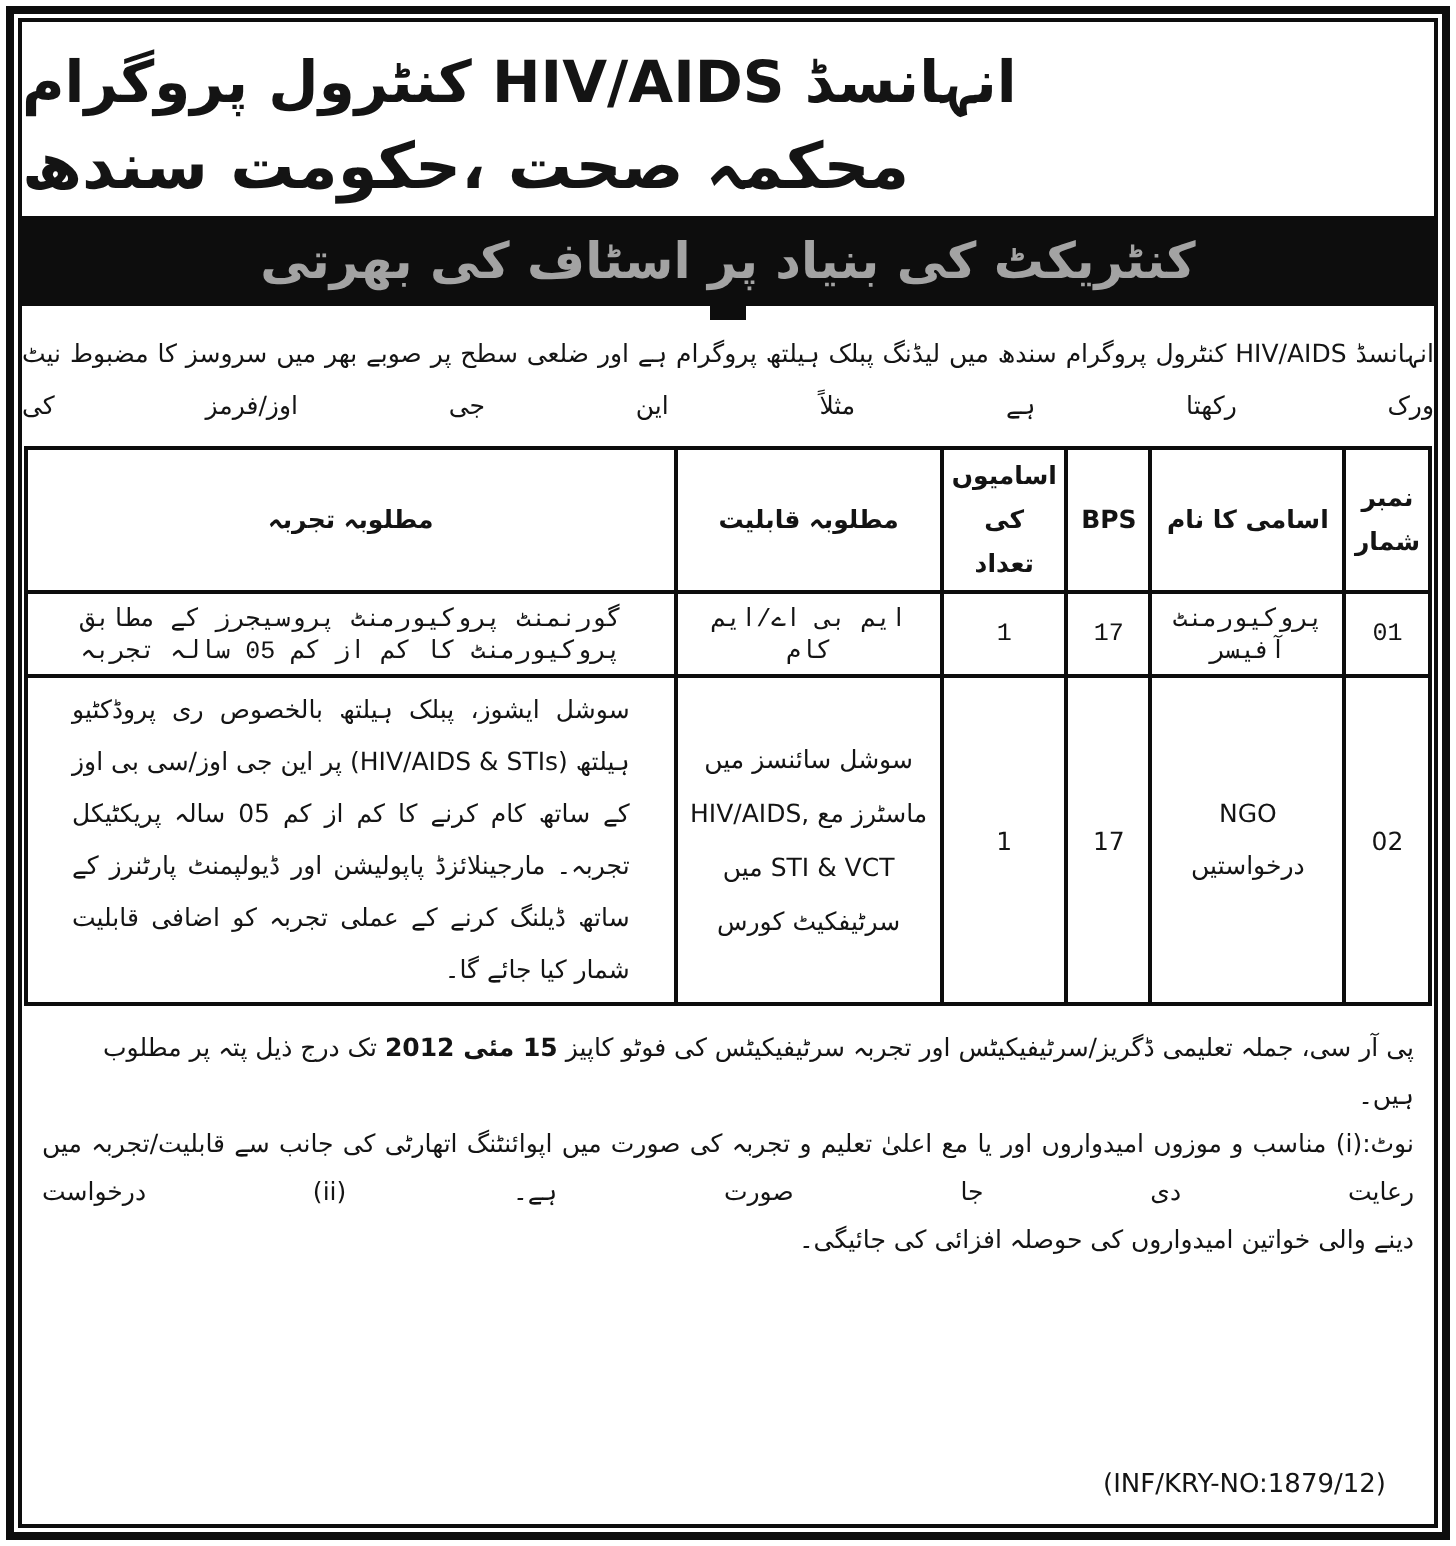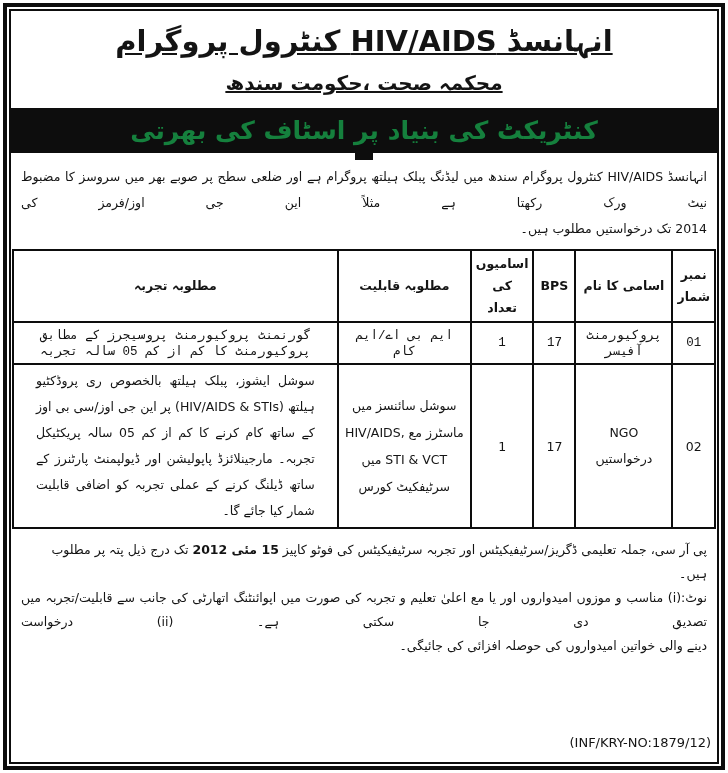--- a/index.html
+++ b/index.html
@@ -3,64 +3,63 @@
 <meta charset="utf-8">
 <style>
   html,body{margin:0;padding:0;}
   body{
     width:728px;height:773px;position:relative;background:#ffffff;
     font-family:"DejaVu Sans",sans-serif;color:#141414;direction:rtl;overflow:hidden;
   }
   .ad-frame{position:absolute;top:3px;left:3px;right:3px;bottom:3px;border:4px solid #0d0d0d;}
   .ad-inner{position:absolute;top:2px;left:2px;right:2px;bottom:2px;border:2px solid #0d0d0d;overflow:hidden;}
 
-  .hdr{text-align:center;padding-top:8px;text-decoration:underline;}
+  .hdr{text-align:left;padding-top:8px;}
   .t1{font-size:29px;font-weight:bold;line-height:44px;}
-  .t2{font-size:20px;font-weight:bold;line-height:40px;}
+  .t2{font-size:32px;font-weight:bold;line-height:40px;}
 
-  .banner{background:#0d0d0d;color:#15803d;text-align:center;font-weight:bold;
+  .banner{background:#0d0d0d;color:#a3a3a3;text-align:center;font-weight:bold;
           font-size:25px;height:45px;line-height:45px;margin-top:5px;letter-spacing:1px;}
   .notch{width:18px;height:7px;background:#0d0d0d;margin:0 auto;}
 
-  .intro{padding:4px 10px 0;font-size:12.5px;}
+  .intro{padding:4px 0 0;font-size:12.5px;}
   .pline{line-height:26px;overflow:hidden;}
   .j{text-align:justify;text-align-last:justify;}
   .r{text-align:right;}
 
   table{width:calc(100% - 2px);border-collapse:collapse;margin:7px auto 0;font-size:12.5px;}
   th,td{border:2px solid #0d0d0d;text-align:center;vertical-align:middle;padding:2px 4px;}
   th{font-weight:bold;height:52px;line-height:22px;}
   tr.row1 td{height:36px;font-family:Liberation Mono, monospace;}
   td.exp-long{text-align:justify;line-height:26px;padding:3px 22px;}
   td.qual-multi{line-height:27px;padding:3px 6px;border-radius:23px;}
   td.post-cell{line-height:26px;}
 
   .instr{padding:9px 10px 0;font-size:12.5px;}
   .iline{line-height:24px;overflow:hidden;}
   .bld{font-weight:bold;}
   .ltr{direction:ltr;unicode-bidi:isolate;}
-  .ref{position:absolute;right:6px;bottom:12px;font-size:13px;}
+  .ref{position:absolute;right:24px;bottom:12px;font-size:13px;}
 </style>
 </head>
 <body>
 
 <div class="ad-frame">
   <div class="ad-inner">
 
     <div class="hdr">
       <div class="t1">انہانسڈ HIV/AIDS کنٹرول پروگرام</div>
       <div class="t2">محکمہ صحت ،حکومت سندھ</div>
     </div>
 
     <div class="banner">کنٹریکٹ کی بنیاد پر اسٹاف کی بھرتی</div>
     <div class="notch"></div>
 
     <div class="intro">
       <div class="pline j">انہانسڈ HIV/AIDS کنٹرول پروگرام سندھ میں لیڈنگ پبلک ہیلتھ پروگرام ہے اور ضلعی سطح پر صوبے بھر میں سروسز کا مضبوط نیٹ ورک رکھتا ہے مثلاً این جی اوز/فرمز کی</div>
-      <div class="pline r">2014 تک درخواستیں مطلوب ہیں۔</div>
     </div>
 
     <table>
       <colgroup>
         <col style="width:32px">
           <col style="width:97px">
           <col style="width:42px">
         <col style="width:52px">
           <col style="width:133px">
           <col>
@@ -94,20 +93,20 @@
         </tr>
       </tbody>
     </table>
 
     <div class="instr">
       <div class="iline r">
         <span>پی آر سی، جملہ تعلیمی ڈگریز/سرٹیفیکیٹس اور تجربہ سرٹیفیکیٹس کی فوٹو کاپیز</span>
         <span class="bld">15 مئی 2012</span>
         <span>تک درج ذیل پتہ پر مطلوب ہیں۔</span>
       </div>
-      <div class="iline j">نوٹ:(i) مناسب و موزوں امیدواروں اور یا مع اعلیٰ تعلیم و تجربہ کی صورت میں اپوائنٹنگ اتھارٹی کی جانب سے قابلیت/تجربہ میں تصدیق دی جا سکتی ہے۔ (ii) درخواست</div>
+      <div class="iline j">نوٹ:(i) مناسب و موزوں امیدواروں اور یا مع اعلیٰ تعلیم و تجربہ کی صورت میں اپوائنٹنگ اتھارٹی کی جانب سے قابلیت/تجربہ میں رعایت دی جا صورت ہے۔ (ii) درخواست</div>
       <div class="iline r">دینے والی خواتین امیدواروں کی حوصلہ افزائی کی جائیگی۔</div>
     </div>
 
     <div class="ref ltr">(INF/KRY-NO:1879/12)</div>
 
   </div>
 </div>
 
 </body></html>

